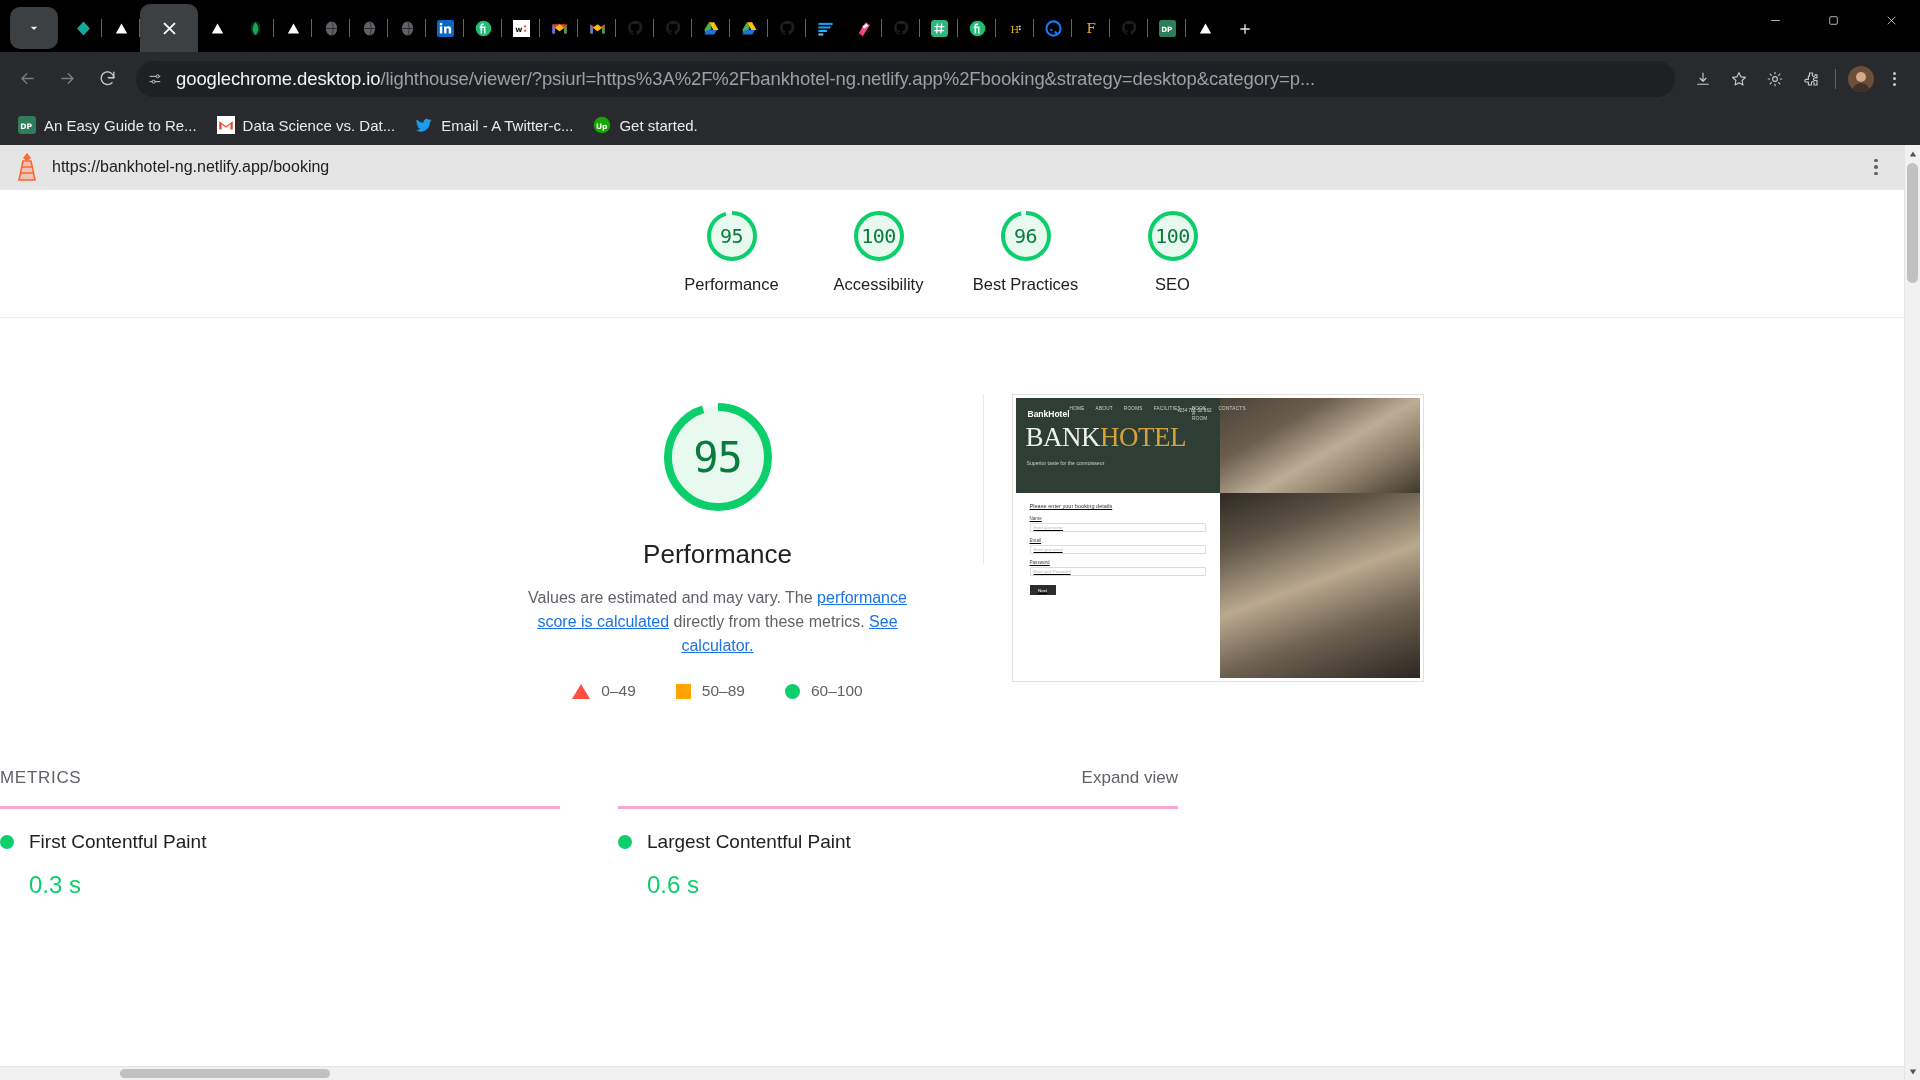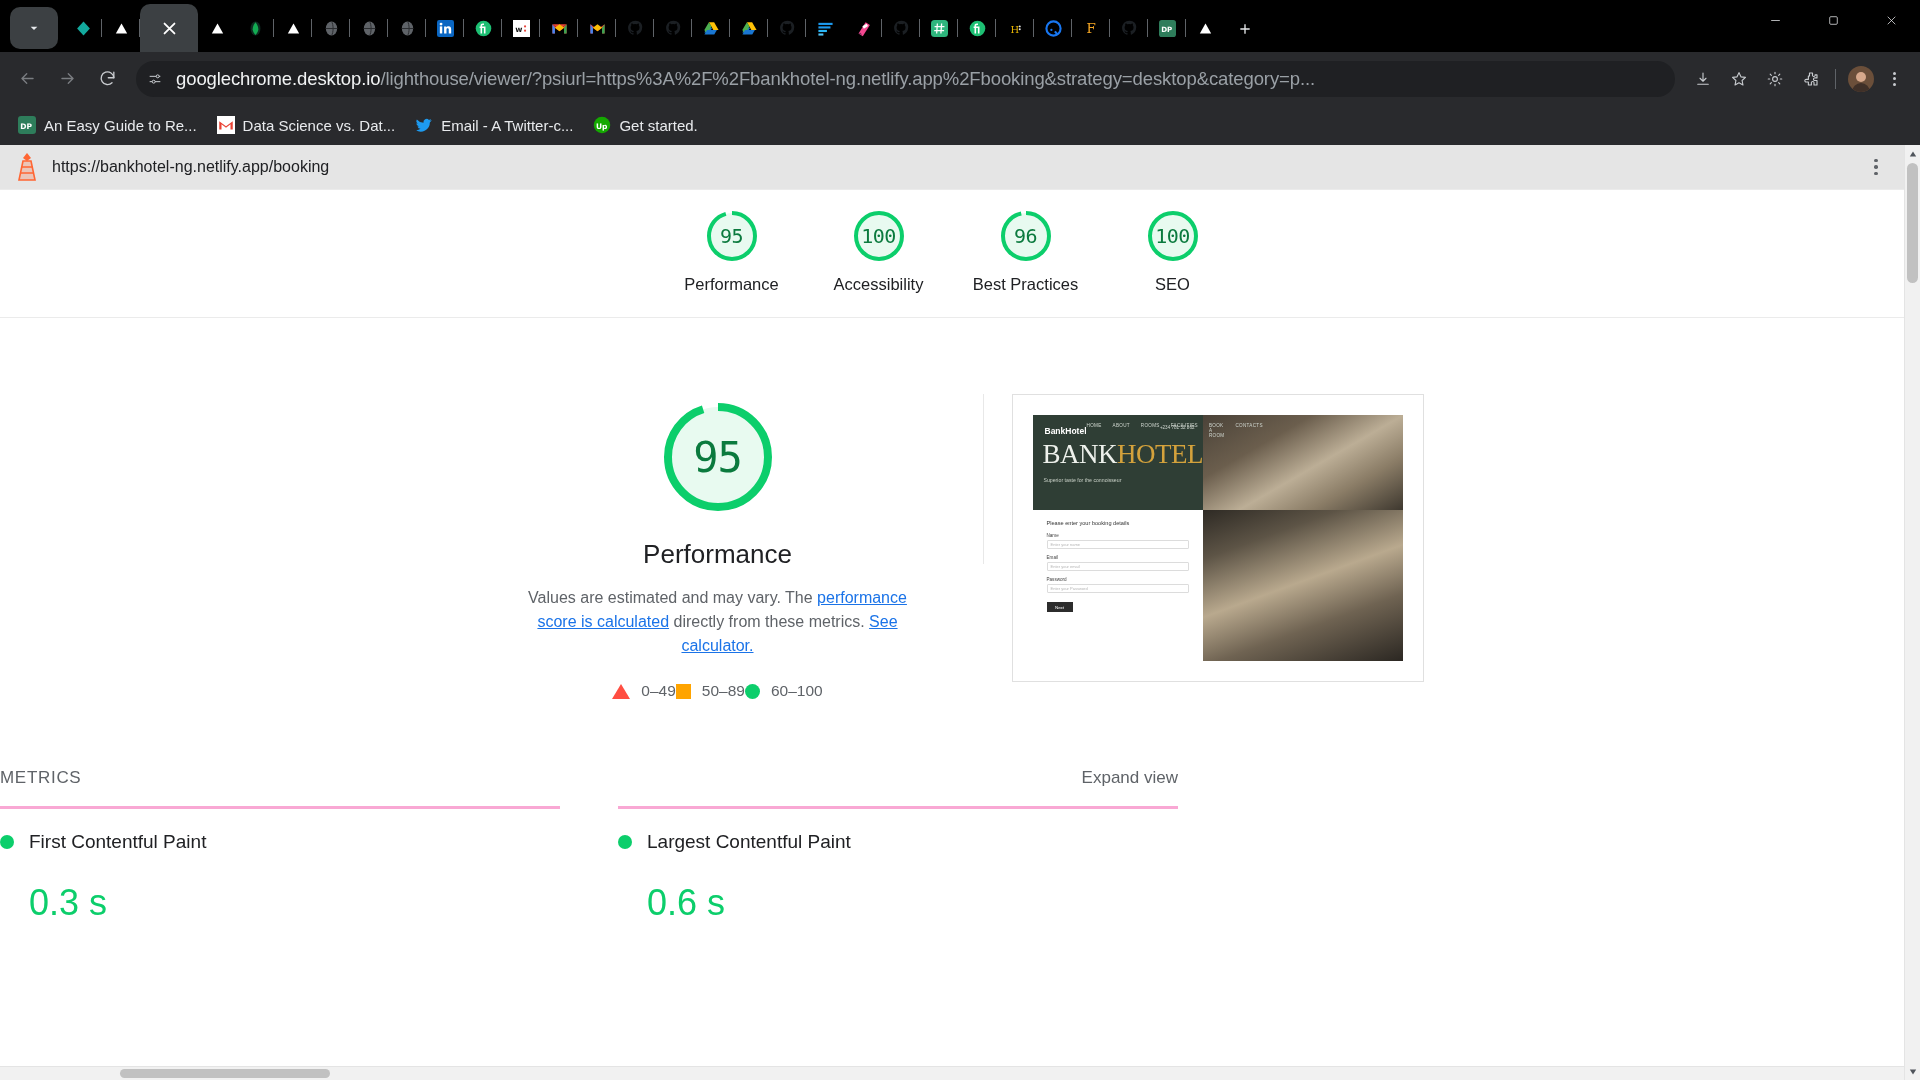--- a/index.html
+++ b/index.html
@@ -156,34 +156,35 @@
   .gauge-lg .num {
     position:absolute; inset:0; display:flex; align-items:center; justify-content:center;
     font-size:42px; font-family:"DejaVu Sans Mono", monospace; color:#0b7a3e; letter-spacing:-1px;
   }
   .gauge-title { font-size:26px; color:#202124; margin-top:23px; font-weight:400; }
   .gauge-desc {
     font-size:16px; color:#5f6368; text-align:center; line-height:24px;
     margin-top:16px; max-width:420px;
   }
   .gauge-desc a { color:#1a73e8; text-decoration:underline; cursor:pointer; }
-  .legend { display:flex; align-items:center; margin-top:24px; }
+  .legend { display:flex; align-items:center; gap:40px; margin-top:24px; }
   .legend-item { display:flex; align-items:center; gap:11px; cursor:default; }
   .legend-item .lbl { font-size:15.5px; color:#5f6368; }
   .tri { width:0; height:0; border-left:9px solid transparent; border-right:9px solid transparent;
     border-bottom:15px solid #ff4e42; }
   .sq { width:15px; height:15px; background:#ffa400; }
   .ci { width:15px; height:15px; border-radius:50%; background:#0cce6b; }
 
   .hero-divider { width:1px; background:#e8e8e8; align-self:stretch; margin:0 28px; height:170px; }
 
   .hero-right { width:412px; display:flex; justify-content:flex-start; }
   .thumb-frame {
-    width:412px; height:288px; border:1px solid #e0e0e0; background:#fff; padding:20px;
+    width:412px; height:288px; border:1px solid #e0e0e0; background:#fff; padding:3px;
     overflow:hidden;
+    text-decoration:underline;
   }
   
   .site { width:100%; height:100%; display:flex; flex-direction:column; background:#fff; overflow:hidden; }
   .site-hero { height:95px; background:#2f3e35; display:flex; position:relative; }
   .site-hero-left { flex:1; padding:8px 12px; position:relative; }
   .site-nav { display:flex; align-items:center; justify-content:space-between;
     position:absolute; top:8px; left:12px; right:8px; }
   .site-brand { font-size:8.5px; color:#fff; font-weight:bold; }
   .site-links { display:flex; gap:11px; }
   .site-links span { font-size:4.6px; color:#cfd6cf; letter-spacing:0.3px; }
@@ -212,21 +213,21 @@
   .metrics-wrap { padding:68px 0 0 0; display:flex; }
   .metrics-inner { width:1178px; }
   .metrics-head { display:flex; align-items:flex-end; justify-content:space-between; }
   .metrics-title { font-size:17px; color:#5f6368; letter-spacing:0.7px; }
   .expand { font-size:17px; color:#5f6368; cursor:pointer; }
   .metrics-grid { display:flex; gap:58px; margin-top:18px; }
   .metric-col { flex:1; border-top:3px solid #f9a8d4; padding-top:22px; }
   .metric-row { display:flex; align-items:center; gap:15px; cursor:pointer; }
   .metric-dot { width:14px; height:14px; border-radius:50%; background:#0cce6b; flex:none; }
   .metric-name { font-size:19px; color:#202124; }
-  .metric-value { font-size:36px; color:#0cce6b; margin-top:29px; margin-left:29px; font-weight:400; }
+  .metric-value { font-size:24px; color:#0cce6b; margin-top:18px; margin-left:29px; font-weight:400; }
 
   
   .scrollbar { width:16px; background:#f1f1f1; position:relative; flex:none;
     border-left:1px solid #e4e4e4; }
   .sb-arrow { height:17px; display:flex; align-items:center; justify-content:center; cursor:pointer; }
   .sb-arrow svg { width:8px; height:8px; fill:#50555c; }
   .sb-thumb { position:absolute; left:2px; right:2px; top:18px; height:120px;
     background:#c1c1c1; border-radius:6px; cursor:grab; }
   .sb-bottom { position:absolute; bottom:0; left:0; right:0; }
 

